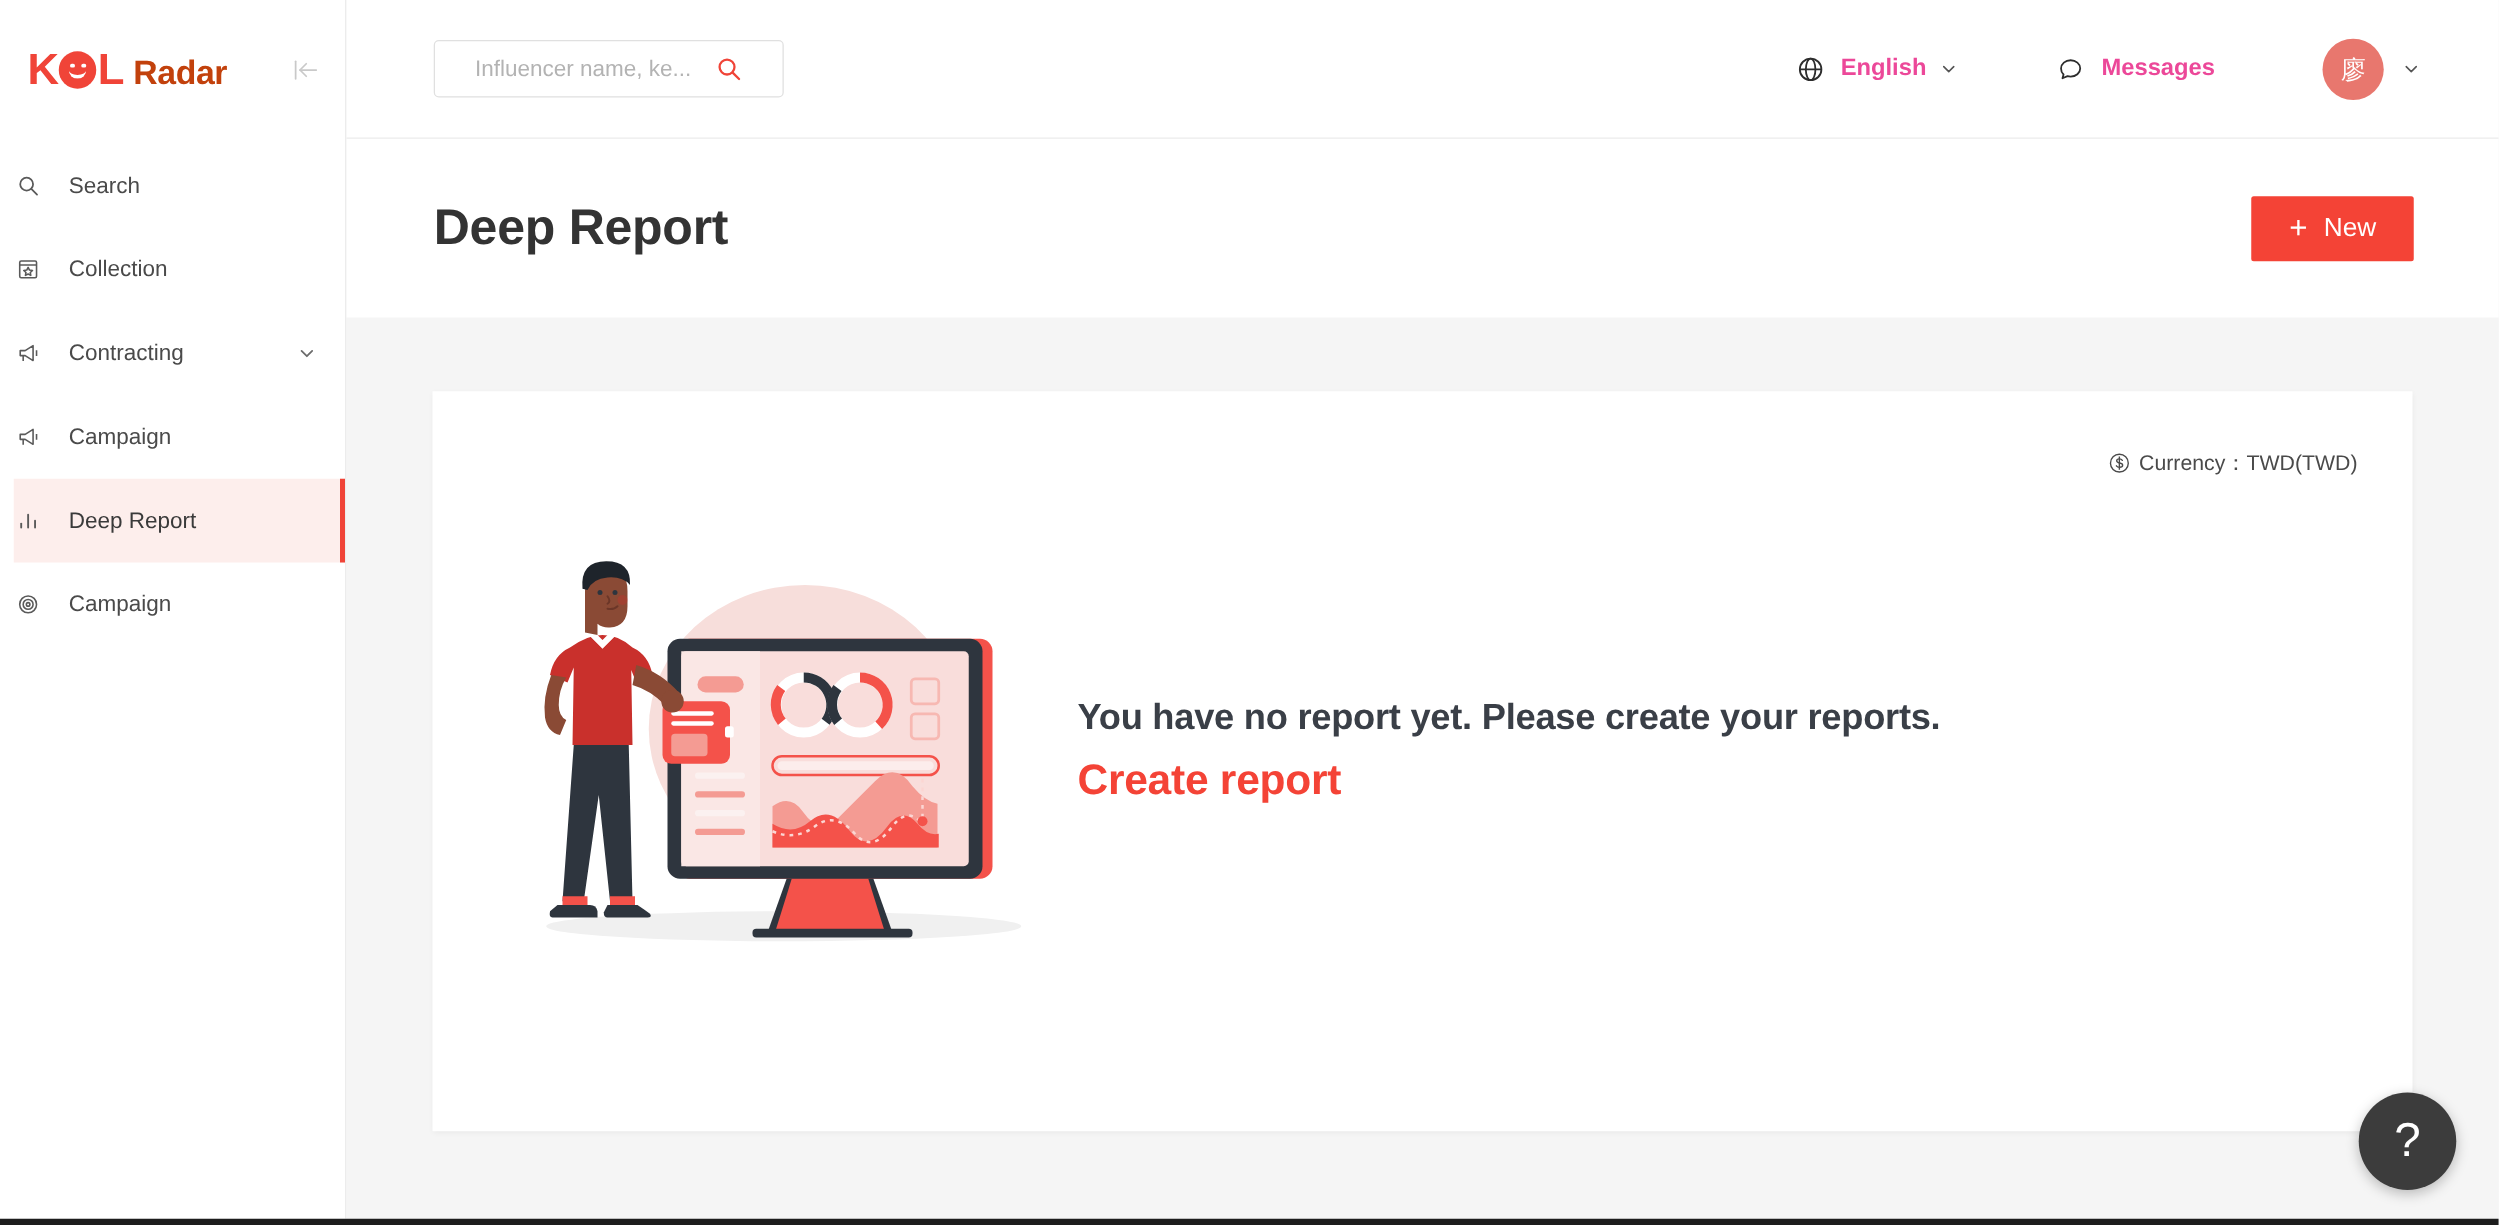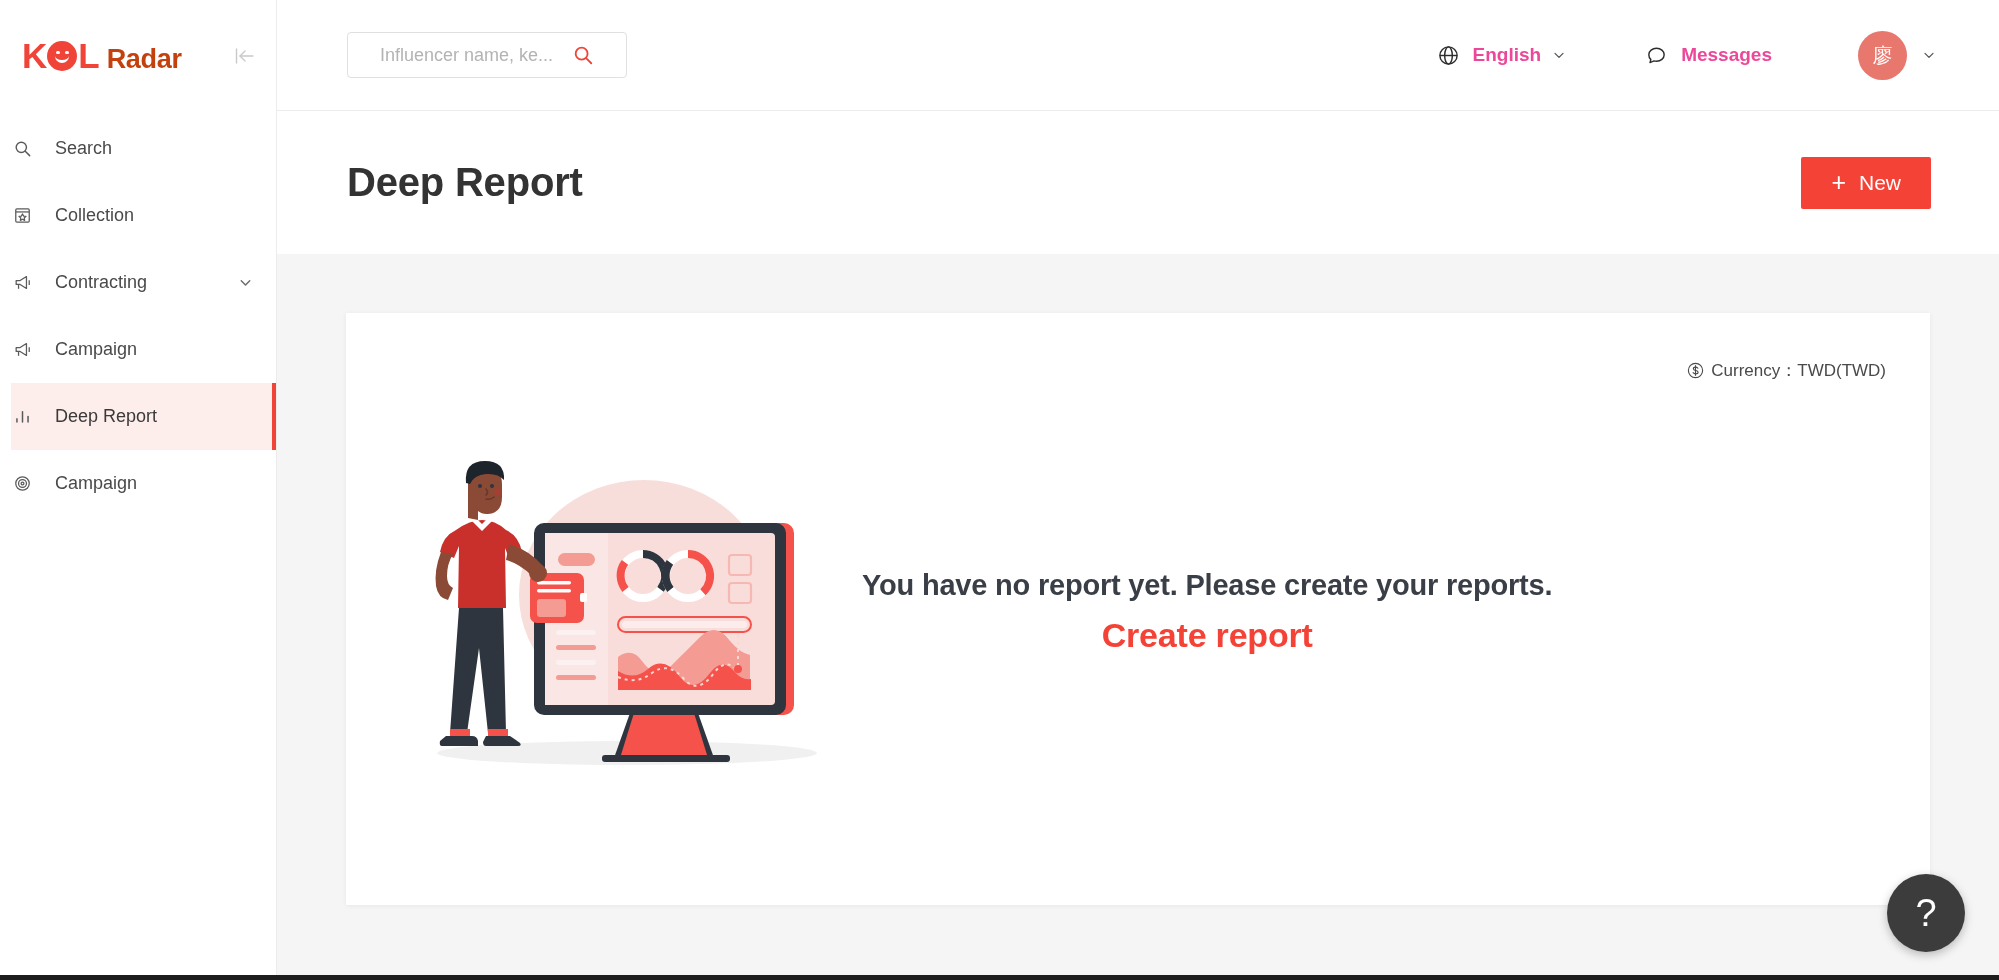--- a/index.html
+++ b/index.html
@@ -256,25 +256,24 @@
     right: 44px; top: 46px;
     display: flex;
     align-items: center;
     font-size: 17px;
     color: #4a4a4a;
   }
   #currency-line .cur-ico { margin-right: 6px; display: flex; align-items: center; }
 
   #empty-state {
     position: absolute;
-    left: 0; top: 132px;
+    left: 0; top: 120px;
     width: 100%;
     display: flex;
     align-items: center;
-    text-align: center;
   }
   #illustration { margin-left: 66px; flex: 0 0 auto; }
   #empty-text { margin-left: 30px; }
   #empty-headline {
     font-size: 29px;
     font-weight: 700;
     color: #3A3F47;
     letter-spacing: -0.2px;
   }
   #create-report-link {

